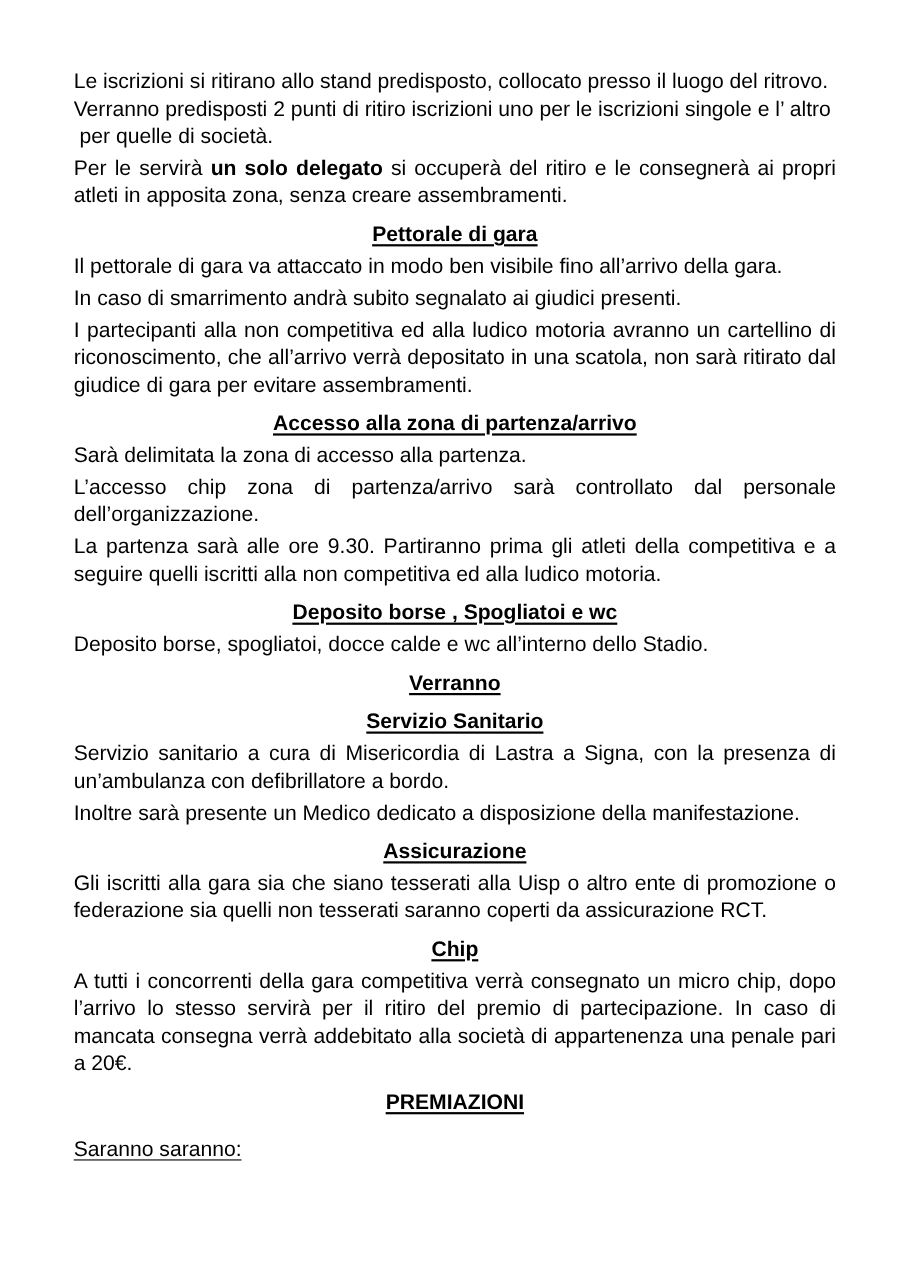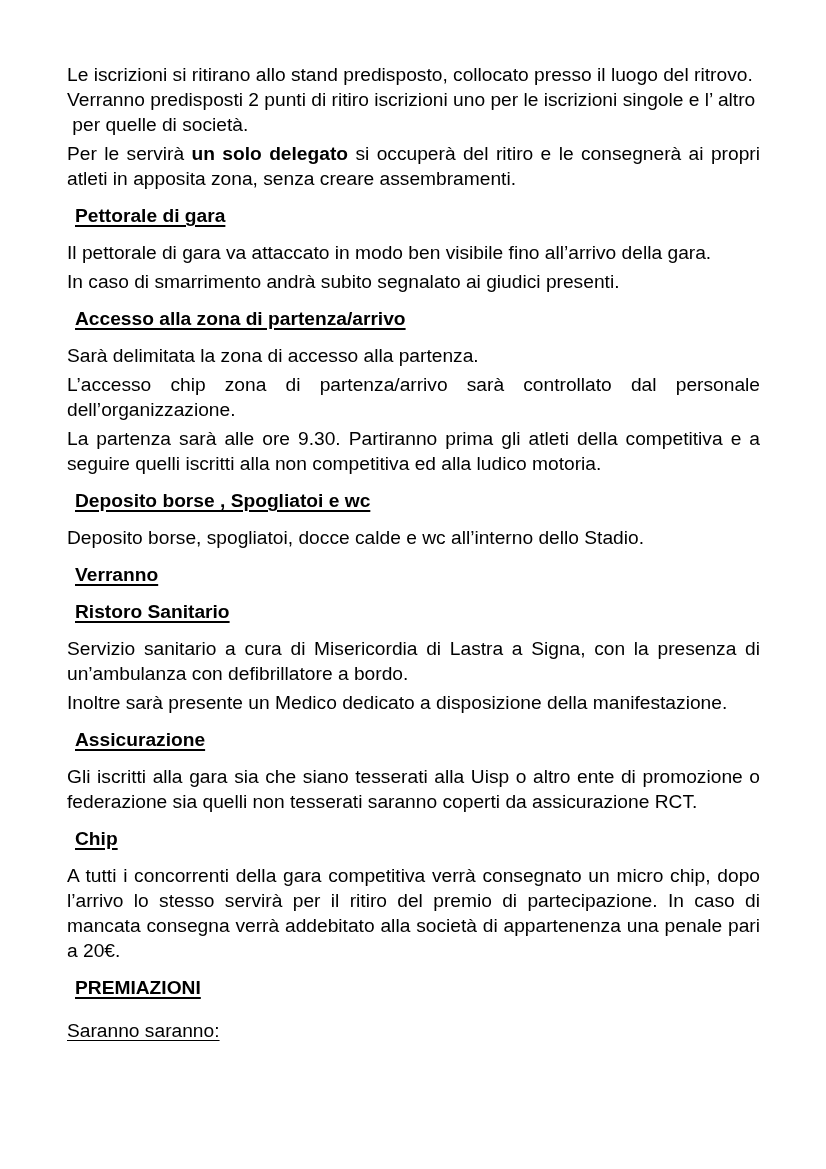--- a/index.html
+++ b/index.html
@@ -25,27 +25,28 @@
     margin: 4px;
     text-align: left;
   }
   .justify {
     text-align: justify;
   }
   .prewrap {
     white-space: pre-wrap;
   }
   .hd {
-    margin: 12px;
+    margin: 0;
     font-size: 19.2px;
     line-height: 25px;
     font-weight: 700;
     text-decoration: underline;
     text-underline-offset: 3px;
     text-decoration-thickness: 1.8px;
+    text-align: center;
   }
   .sec {
     margin-top: 10px;
   }
   .mt17 { margin-top: 17px; }
   .mt18 { margin-top: 18px; }
   .b { font-weight: 700; }
   .underline {
     text-decoration: underline;
     text-underline-offset: 3px;
@@ -59,40 +60,41 @@
   <p class="para prewrap">Le iscrizioni si ritirano allo stand predisposto, collocato presso il luogo del ritrovo.
 Verranno predisposti 2 punti di ritiro iscrizioni uno per le iscrizioni singole e l’ altro
  per quelle di società.</p>
 
   <p class="para justify"><span>Per le servirà </span><span class="b">un solo delegato</span><span> si occuperà del ritiro e le consegnerà ai propri atleti in apposita zona, senza creare assembramenti.</span></p>
 
   <div class="sec">
     <h2 class="hd">Pettorale di gara</h2>
     <p class="para">Il pettorale di gara va attaccato in modo ben visibile fino all’arrivo della gara.</p>
     <p class="para">In caso di smarrimento andrà subito segnalato ai giudici presenti.</p>
+    <p class="para justify">I partecipanti alla non competitiva ed alla ludico motoria avranno un cartellino di riconoscimento, che all’arrivo verrà depositato in una scatola, non sarà ritirato dal giudice di gara per evitare assembramenti.</p>
   </div>
 
   <div class="sec">
     <h2 class="hd">Accesso alla zona di partenza/arrivo</h2>
     <p class="para">Sarà delimitata la zona di accesso alla partenza.</p>
     <p class="para justify">L’accesso chip zona di partenza/arrivo sarà controllato dal personale dell’organizzazione.</p>
     <p class="para justify">La partenza sarà alle ore 9.30. Partiranno prima gli atleti della competitiva e a seguire quelli iscritti alla non competitiva ed alla ludico motoria.</p>
   </div>
 
   <div class="sec">
     <h2 class="hd">Deposito borse , Spogliatoi e wc</h2>
     <p class="para">Deposito borse, spogliatoi, docce calde e wc all’interno dello Stadio.</p>
   </div>
 
   <div class="sec">
     <h2 class="hd">Verranno</h2>
   </div>
 
   <div class="sec">
-    <h2 class="hd">Ristoro Sanitario</h2>
+    <h2 class="hd">Servizio Sanitario</h2>
     <p class="para justify">Servizio sanitario a cura di Misericordia di Lastra a Signa, con la presenza di un’ambulanza con defibrillatore a bordo.</p>
     <p class="para">Inoltre sarà presente un Medico dedicato a disposizione della manifestazione.</p>
   </div>
 
   <div class="sec">
     <h2 class="hd">Assicurazione</h2>
     <p class="para justify">Gli iscritti alla gara sia che siano tesserati alla Uisp o altro ente di promozione o federazione sia quelli non tesserati saranno coperti da assicurazione RCT.</p>
   </div>
 
   <div class="sec">

